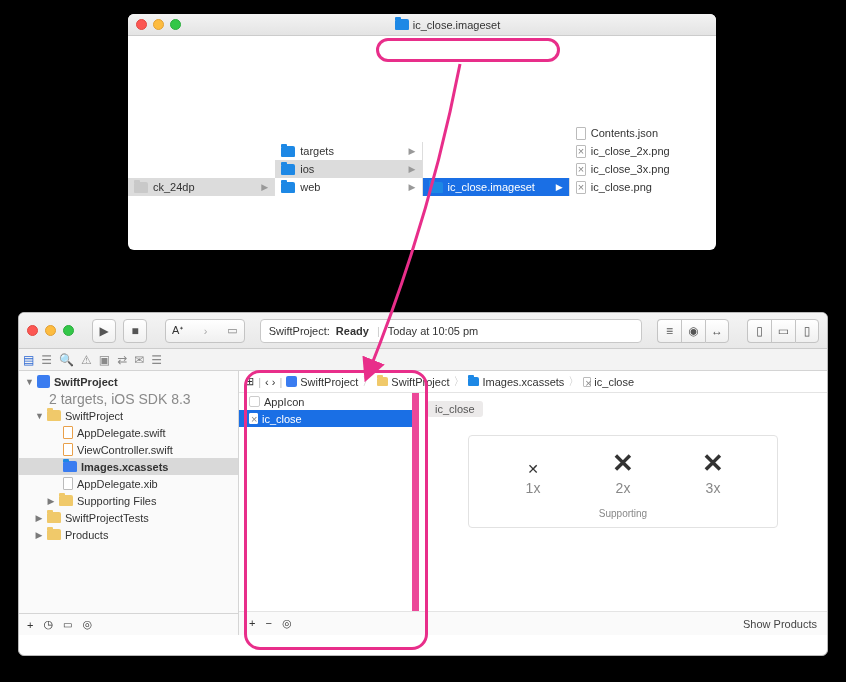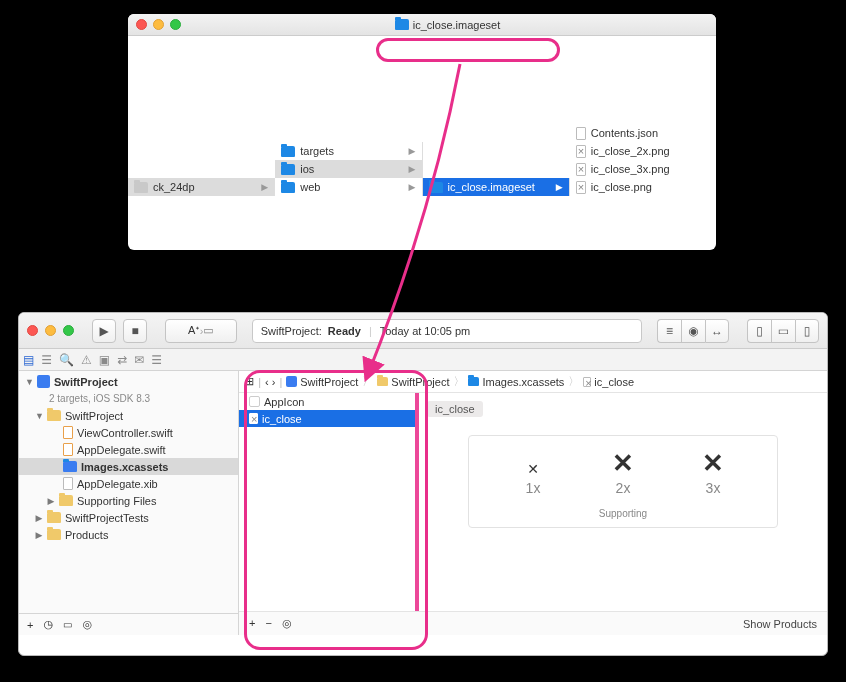--- a/index.html
+++ b/index.html
@@ -37,28 +37,28 @@
   .navbar { height:22px; border-bottom:1px solid #d4d4d4; display:flex; align-items:center; background:#f3f3f3; }
   .nav-icons { display:flex; padding:0 4px; gap:7px; }
   .nav-icons span{ color:#8a8a8a; font-size:12px; display:inline-block; }
   .nav-icons span.active{ color:#2a66d2; }
   .body { display:flex; height:264px; }
   .sidebar { width:220px; border-right:1px solid #d5d5d5; background:#fafafa; display:flex; flex-direction:column;}
   .tree { flex:1; padding:2px 0; overflow:hidden;}
   .trow { display:flex; align-items:center; gap:4px; padding:1px 6px; height:17px;}
   .trow .disc{ font-size:9px; color:#7a7a7a; width:8px; text-align:center; }
   .trow.sel { background:#d9d9d9; }
-  .trow .sub { color:#8a8a8a; font-size:10px; }
+  .trow .sub { color:#8a8a8a; font-size:14px; }
   .indent1{padding-left:16px;} .indent2{padding-left:28px;} .indent3{padding-left:44px;}
   .tree-footer{ height:22px; border-top:1px solid #d5d5d5; display:flex; align-items:center; gap:10px; padding:0 8px; color:#888;}
   .main { flex:1; display:flex; flex-direction:column; }
   .crumbs { height:22px; border-bottom:1px solid #e4e4e4; display:flex; align-items:center; gap:3px; padding:0 6px; background:#fff; color:#5c5c5c;}
   .crumbs .csep{color:#bbb;margin:0 1px;}
   .assets { flex:1; display:flex; }
-  .asset-list { width:180px; border-right:4px solid #ec4899; display:flex; flex-direction:column;}
+  .asset-list { width:180px; border-right:7px solid #ec4899; display:flex; flex-direction:column;}
   .asset-list .rows{flex:1;}
   .asset-list .trow.sel-blue{background:#1a6fe5;} .asset-list .trow.sel-blue span{color:#fff;}
   .asset-detail { flex:1; background:#fff; display:flex; flex-direction:column;}
   .tag { display:inline-block; background:#eceaea; border-radius:3px; padding:2px 8px; margin:8px; font-size:11px; color:#555;}
   .slots { margin:10px auto 0; border:1px solid #e2e2e2; border-radius:4px; padding:14px 28px 8px; display:flex; flex-direction:column; align-items:center; gap:6px; width:310px;}
   .slot-row{display:flex; gap:36px; align-items:flex-end; }
   .slot{ width:54px; display:flex; flex-direction:column; align-items:center; gap:4px;}
   .ximg{ font-weight:300; line-height:1; }
   .slot-lbl{ color:#888; font-size:14px;}
   .universal{ color:#888; font-size:10px; margin-top:6px;}
@@ -138,21 +138,21 @@
 
 <div class="window xcode" style="top:312px; left:18px; width:810px; height:344px;">
   <div class="toolbar">
     <span class="traffic tl-red"></span>
     <span class="traffic tl-yel"></span>
     <span class="traffic tl-grn"></span>
     <span style="width:4px"></span>
     <span class="tbtn">▶</span>
     <span class="tbtn">■</span>
     <span style="width:4px"></span>
-    <span class="tbtn" style="width:auto;padding:0 22px;gap:0;">
+    <span class="tbtn" style="width:auto;padding:0 6px;gap:20px;">
       <span style="font-size:11px">Aᐩ</span>
       <span style="color:#aaa;">›</span>
       <span style="color:#888;">▭</span>
     </span>
     <div class="status">
       <span style="color:#333">SwiftProject:</span>
       <span style="font-weight:600">Ready</span>
       <span class="sep">|</span>
       <span>Today at 10:05 pm</span>
     </div>
@@ -193,25 +193,25 @@
         <div class="trow" style="padding-left:30px">
           <span class="sub">2 targets, iOS SDK 8.3</span>
         </div>
         <div class="trow indent1">
           <span class="disc">▼</span>
           <span class="folder-ico yellow"></span>
           <span>SwiftProject</span>
         </div>
         <div class="trow indent3">
           <span class="file-ico" style="border-color:#e9a04a"></span>
-          <span>ViewController.swift</span>
+          <span>AppDelegate.swift</span>
         </div>
         <div class="trow indent3">
           <span class="file-ico" style="border-color:#e9a04a"></span>
-          <span>AppDelegate.swift</span>
+          <span>ViewController.swift</span>
         </div>
         <div class="trow indent3 sel">
           <span class="folder-ico" style="background:#3a7cf0"></span>
           <span style="font-weight:600">Images.xcassets</span>
         </div>
         <div class="trow indent3">
           <span class="file-ico"></span>
           <span>AppDelegate.xib</span>
         </div>
         <div class="trow indent2">

